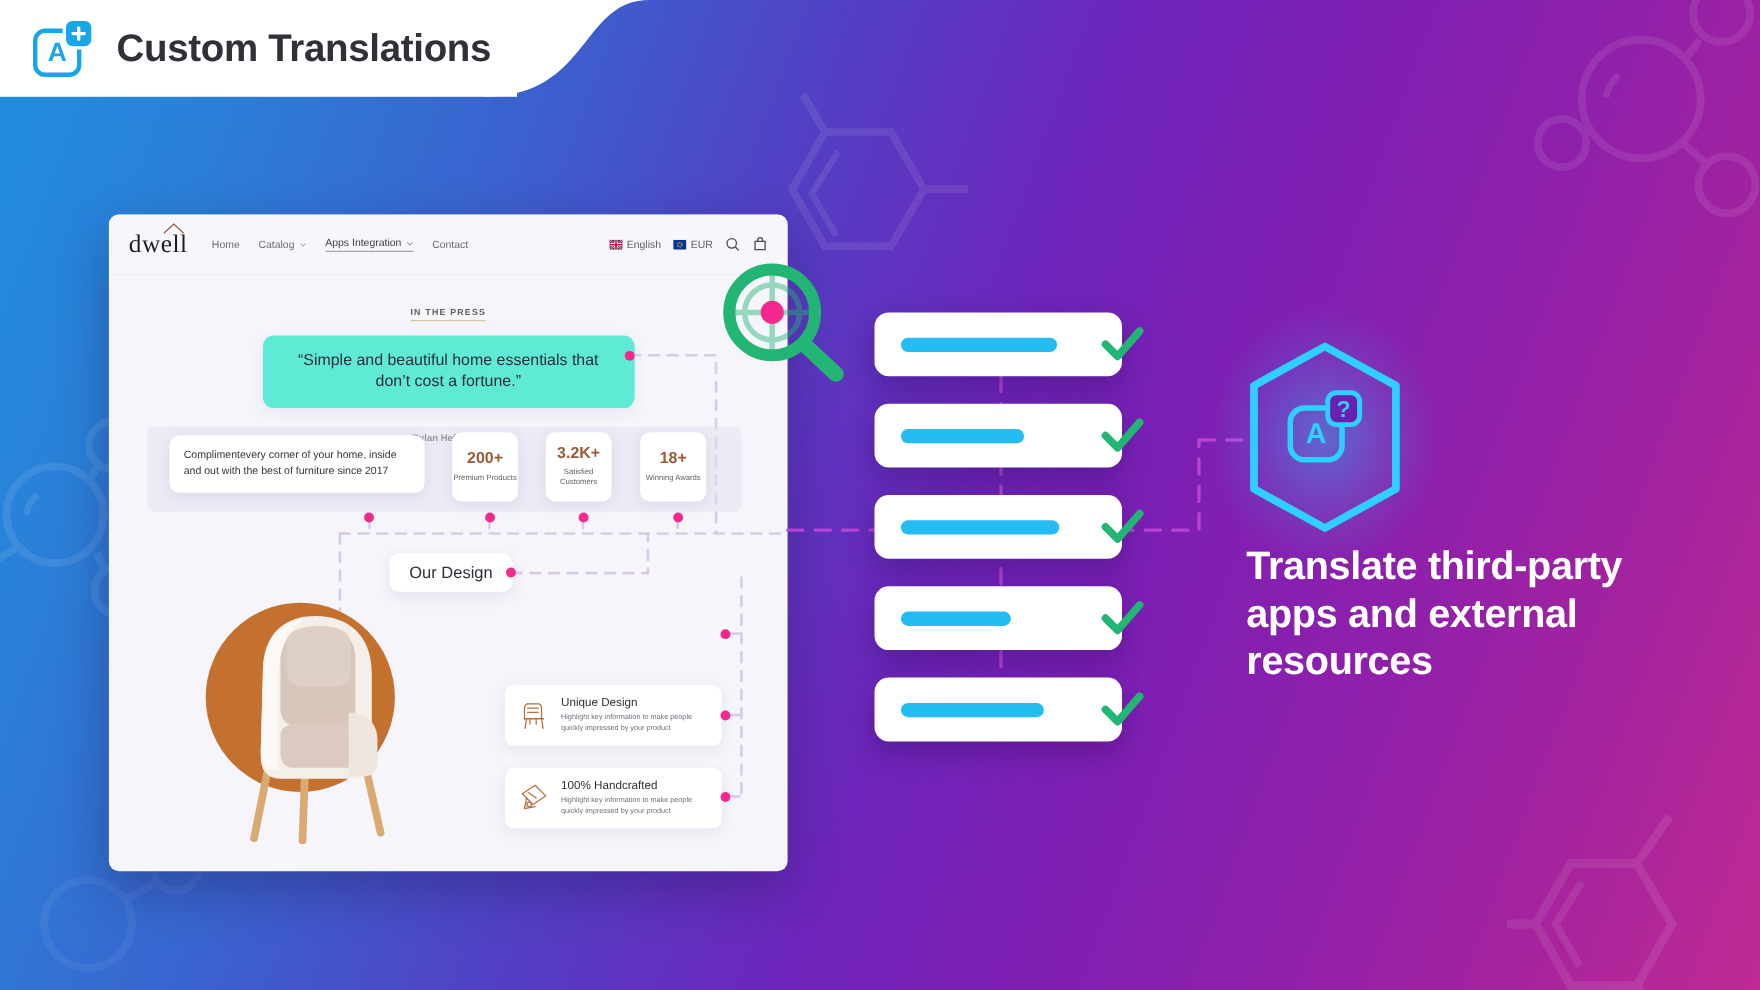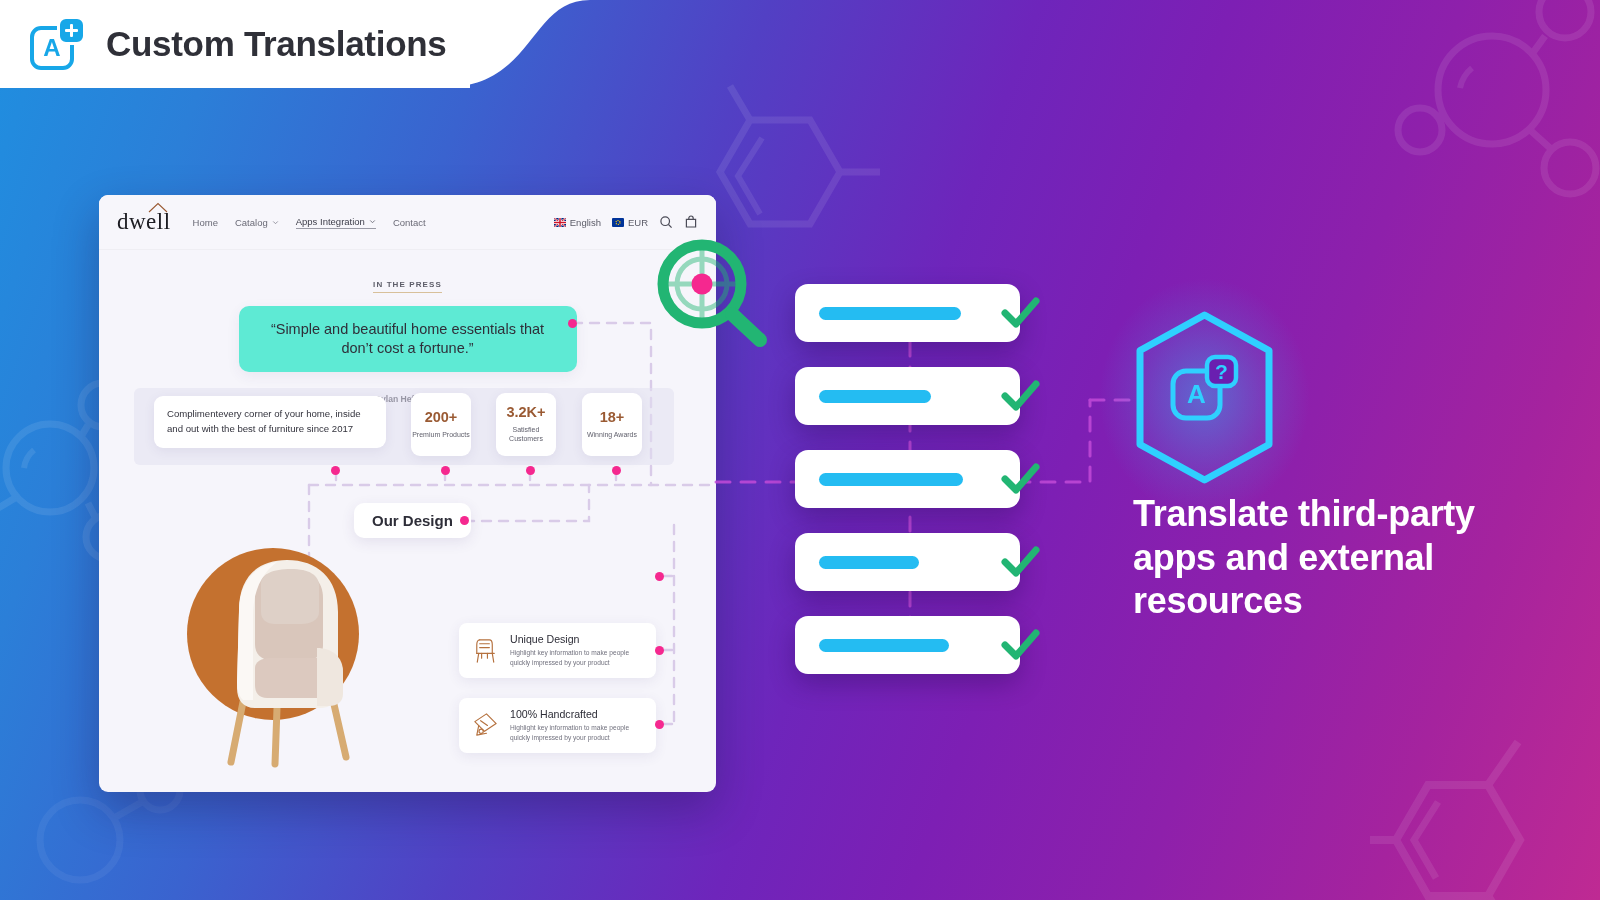--- a/index.html
+++ b/index.html
@@ -133,21 +133,21 @@
     box-shadow: 0 3px 12px rgba(70,50,120,.08);
     display: flex; flex-direction: column; align-items: center; justify-content: center;
     text-align: center;
   }
   .stat .val { font-size: 14.5px; font-weight: 700; color: #9a5a33; line-height: 1; }
   .stat .lbl { margin-top: 5px; font-size: 7px; color: #5f5f6b; line-height: 1.35; }
 
   .chip {
     position: absolute; background: #fff; border-radius: 10px;
     box-shadow: 0 4px 14px rgba(70,50,120,.10);
-    font-size: 15px; color: #2e2e38; padding: 9px 18px; font-weight: bold;
+    font-size: 15px; color: #2e2e38; padding: 9px 18px;
   }
 
   #chair-wrap { position: absolute; left: 88px; top: 345px; width: 200px; height: 230px; }
   #chair-circle {
     position: absolute; left: 0; top: 8px; width: 172px; height: 172px;
     border-radius: 50%; background: #c4712f;
   }
 
   .feat {
     position: absolute; left: 360px; width: 197px; height: 55px;

